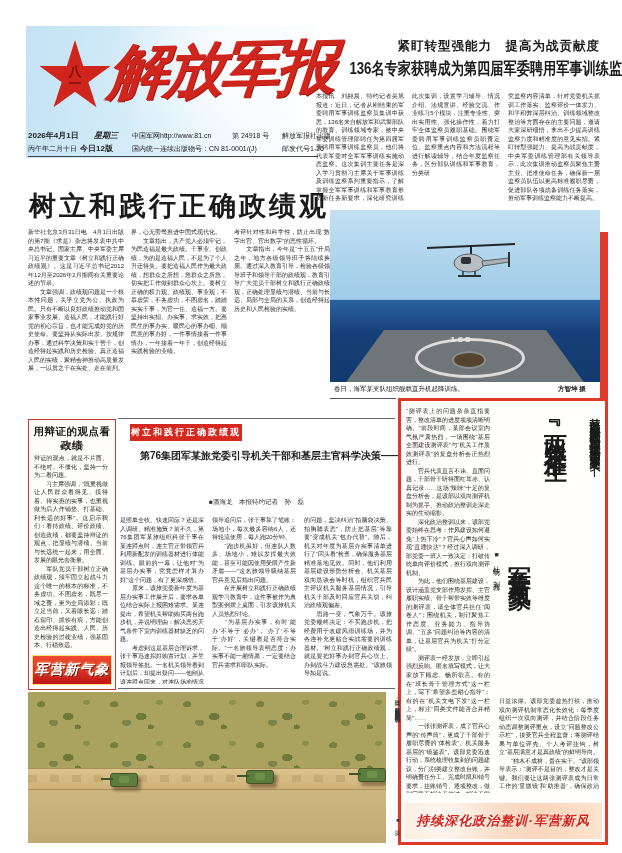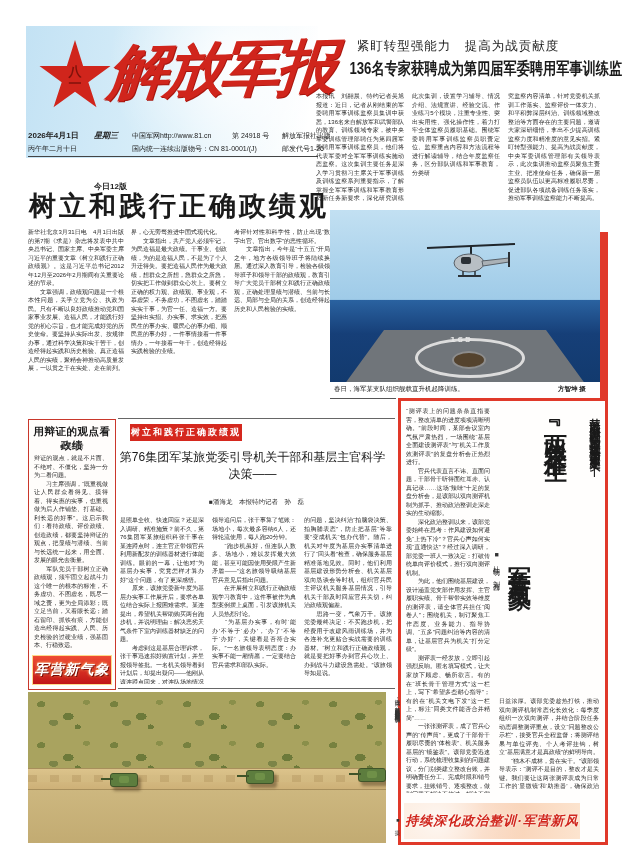--- a/index.html
+++ b/index.html
@@ -16,21 +16,21 @@
                linear-gradient(100deg,#c3e2f4 0%,#dcf0fa 55%,#ffffff 95%);}
   #star{left:38px;top:40px;width:74px;height:74px;background:#d0251c;
     clip-path:polygon(50% 0%,61% 35%,98% 35%,68% 57%,79% 91%,50% 70%,21% 91%,32% 57%,2% 35%,39% 35%);}
   #star-glyph{left:64px;top:66px;width:22px;color:#7e120b;font-weight:bold;font-size:13px;line-height:12px;text-align:center;}
   #mast-title{left:108px;top:30px;width:215px;height:96px;font-size:60px;font-weight:900;font-style:italic;
     color:#d0251c;transform:skewX(-6deg) rotate(-1.5deg);letter-spacing:-4px;text-shadow:1px 1px 0 #a8170f;}
   .dl{font-size:7px;color:#222;}
   .dl.b{font-weight:bold;font-size:8px;text-align:right;}
   #rule-mast{left:28px;top:156px;width:290px;height:1px;background:#444;}
   
-  .kick{font-weight:normal;text-align:center;}
+  .kick{font-weight:bold;text-align:right;}
   #ts-kick{left:316px;top:38px;width:284px;font-size:12.5px;letter-spacing:1px;}
   #ts-head{left:312px;top:58px;width:288px;text-align:center;}
   #ts-head span{display:inline-block;transform:scaleX(.8);white-space:nowrap;font-size:16.5px;font-weight:900;letter-spacing:0;}
   
   #ld-kick{left:28px;top:167px;width:302px;font-size:15px;letter-spacing:.5px;}
   #ld-head{left:28px;top:188px;width:302px;font-size:27px;font-weight:900;text-align:center;letter-spacing:3px;}
   
   #photo-top{left:330px;top:210px;width:270px;height:172px;overflow:hidden;background:linear-gradient(180deg,#c2e0f2 0%,#9fcbe8 52%,#2a62a0 52.5%,#163f78 72%,#123a6e 100%);}
   #deck{left:0;bottom:0;width:270px;height:52px;background:#70757a;clip-path:polygon(6% 100%,20% 0,80% 0,94% 100%,0 100%,100% 100%);}
   #deck-circle{left:85px;bottom:4px;width:104px;height:34px;border:3px solid #dcdcdc;border-radius:50%;}
@@ -47,32 +47,32 @@
   #left-box{left:28px;top:419px;width:86px;height:269px;border:1px solid #c9372b;background:#fffdfb;}
   #lb-title{left:0;top:5px;width:100%;text-align:center;font-weight:900;font-size:10.5px;letter-spacing:.5px;}
   #lb-by{left:0;top:22px;width:100%;text-align:center;font-size:6px;color:#333;}
   #lb-body{left:5px;top:34px;width:74px;height:196px;}
   #bayi{left:3px;bottom:4px;width:78px;height:28px;background:linear-gradient(180deg,#ef4b33 0%,#c01515 100%);
     display:flex;align-items:center;justify-content:center;border:1px solid #ffd98a;}
   #bayi span{color:#fff;font-weight:900;font-style:italic;font-size:14px;letter-spacing:1px;
     text-shadow:1px 1px 0 #7a0a05,0 0 3px #ffdf7e;}
   
   #ms-label{left:130px;top:424px;width:112px;height:17px;background:#d5281e;color:#fff;display:flex;align-items:center;justify-content:center;font-size:9px;font-weight:bold;letter-spacing:2px;}
-  #ms-kick{left:116px;top:449px;width:273px;font-size:12px;}
+  #ms-kick{left:128px;top:449px;width:273px;font-size:10px;}
   #ms-head{left:120px;top:464px;width:273px;font-size:21px;font-weight:900;text-align:center;letter-spacing:1px;}
   #ms-by{left:120px;top:498px;width:273px;text-align:center;font-size:6.5px;color:#333;}
   
   #right-box{left:398px;top:398px;width:204px;height:441px;border:3px solid #e0392a;background:#fffefd;}
   #rb-kick{right:3px;top:8px;height:280px;font-size:11px;font-weight:bold;letter-spacing:2px;}
   #rb-h1{right:34px;top:10px;height:230px;font-size:23px;font-weight:900;letter-spacing:5px;}
   #rb-h2{right:70px;top:148px;height:160px;font-size:23px;font-weight:900;letter-spacing:5px;}
   #rb-by{right:104px;top:150px;height:130px;font-size:7px;color:#333;letter-spacing:2px;}
   #rb-colA{left:5px;top:6px;width:84px;height:386px;}
   #rb-colB{left:98px;top:296px;width:100px;height:94px;}
-  #rb-banner{left:3px;bottom:3px;width:176px;height:36px;
+  #rb-banner{left:3px;bottom:3px;width:198px;height:36px;
     background:radial-gradient(circle at 20% 50%, rgba(255,255,255,.8), rgba(255,255,255,0) 60%),
                linear-gradient(95deg,#fbe3cf 0%,#f8cdaf 45%,#fce4cf 100%);
     display:flex;align-items:center;justify-content:center;}
   #rb-banner span{color:#d0251c;font-weight:900;font-style:italic;font-size:13px;letter-spacing:1px;text-shadow:0 0 2px #fff;}
   
   #photo-bot{left:28px;top:692px;width:358px;height:151px;overflow:hidden;background:#c9b67c;}
   #pb-scrub{left:0;top:0;width:100%;height:52%;
     background-color:#a9a35f;
     background-image:radial-gradient(7px 5px at 18% 30%,#77813f 60%,transparent 61%),
       radial-gradient(9px 6px at 55% 60%,#6d7a3a 60%,transparent 61%),
@@ -101,21 +101,21 @@
   <div id="star" class="abs"></div>
   <div id="star-glyph" class="abs">八一</div>
   <div id="mast-title" class="abs serif nowrap">解放军报</div>
 
   <span class="abs dl b" style="left:28px;top:130px;">2026年4月1日</span>
   <span class="abs dl b" style="left:94px;top:130px;font-style:italic;">星期三</span>
   <span class="abs dl" style="left:132px;top:131px;">中国军网http://www.81.cn</span>
   <span class="abs dl" style="left:232px;top:131px;">第 24918 号</span>
   <span class="abs dl" style="left:282px;top:131px;">解放军报社出版</span>
   <span class="abs dl" style="left:28px;top:144px;">丙午年二月十日</span>
-  <span class="abs dl b" style="left:94px;top:143px;margin-top:38px;">今日12版</span>
+  <span class="abs dl b" style="left:80px;top:143px;">今日12版</span>
   <span class="abs dl" style="left:132px;top:144px;">国内统一连续出版物号：CN 81-0001/(J)</span>
   <span class="abs dl" style="left:282px;top:144px;">邮发代号1-26</span>
   <div id="rule-mast" class="abs"></div>
 
   <div id="ts-kick" class="abs kick">紧盯转型强能力　提高为战贡献度</div>
   <div id="ts-head" class="abs"><span>136名专家获聘成为第四届军委聘用军事训练监察员</span></div>
   <div class="abs bt" style="left:316px;top:92px;width:88px;height:112px;">本报讯　刘翮晨、特约记者吴旭报道：近日，记者从刚结束的军委聘用军事训练监察员集训中获悉，136名来自解放军和武警部队的教育、训练领域专家，被中央军委训练管理部聘任为第四届军委聘用军事训练监察员，他们将代表军委对全军军事训练实施动态监察。这次集训主要任务是深入学习贯彻习主席关于军事训练及训练监察系列重要指示，了解掌握全军军事训练和军事教育形势新任务新要求，深化研究训练监察创新发展思路方法，提高新一届监察员队伍监察素养。</div>
   <div class="abs bt" style="left:412px;top:92px;width:88px;height:112px;">此次集训，设置学习辅导、情况介绍、法规宣讲、经验交流、作业练习5个模块，注重专业性、突出实用性、强化操作性，着力打牢全体监察员履职基础。围绕军委聘用军事训练监察员职责定位、监察重点内容和方法流程等进行解读辅导，结合年度监察任务，区分部队训练和军事教育，分类研</div>
   <div class="abs bt" style="left:508px;top:92px;width:92px;height:112px;">究监察内容清单，针对党委机关抓训工作落实、监察评价一体发力、和平积弊深层纠治、训练领域整改整治等方面存在的主要问题，邀请大家深研细悟，拿出不少提高训练监察力度和精准度的意见实招。紧盯转型强能力、提高为战贡献度，中央军委训练管理部有关领导表示，此次集训推动监察员聚焦主责主业、把准使命任务，确保新一届监察员队伍以更高标准履职尽责，促进部队各项战备训练任务落实，推动军事训练监察能力不断提高。</div>
 

